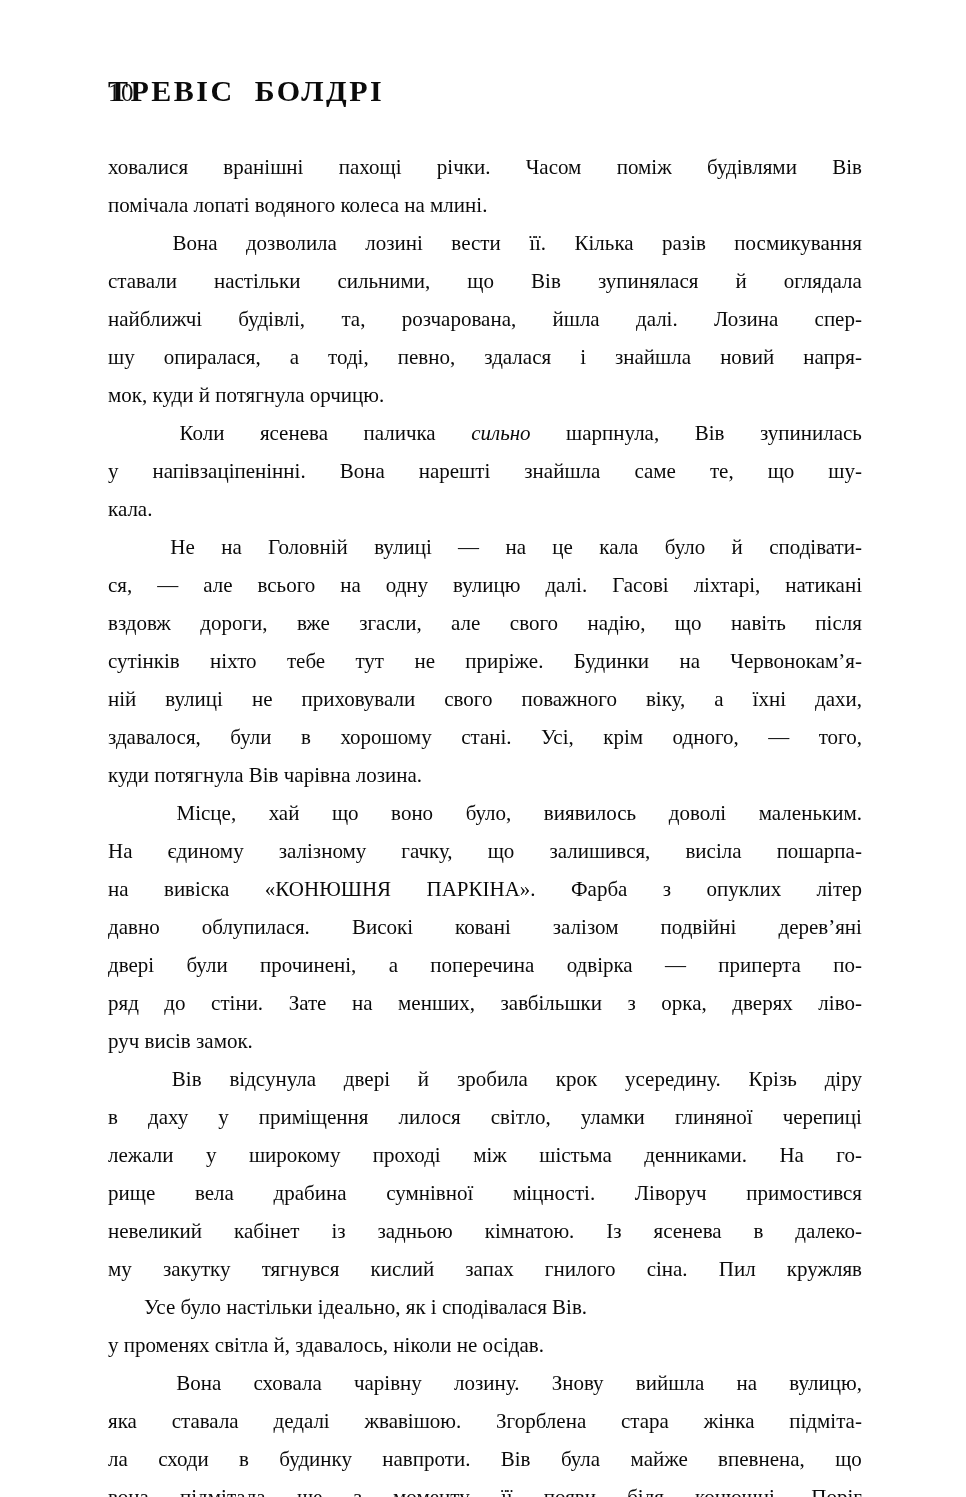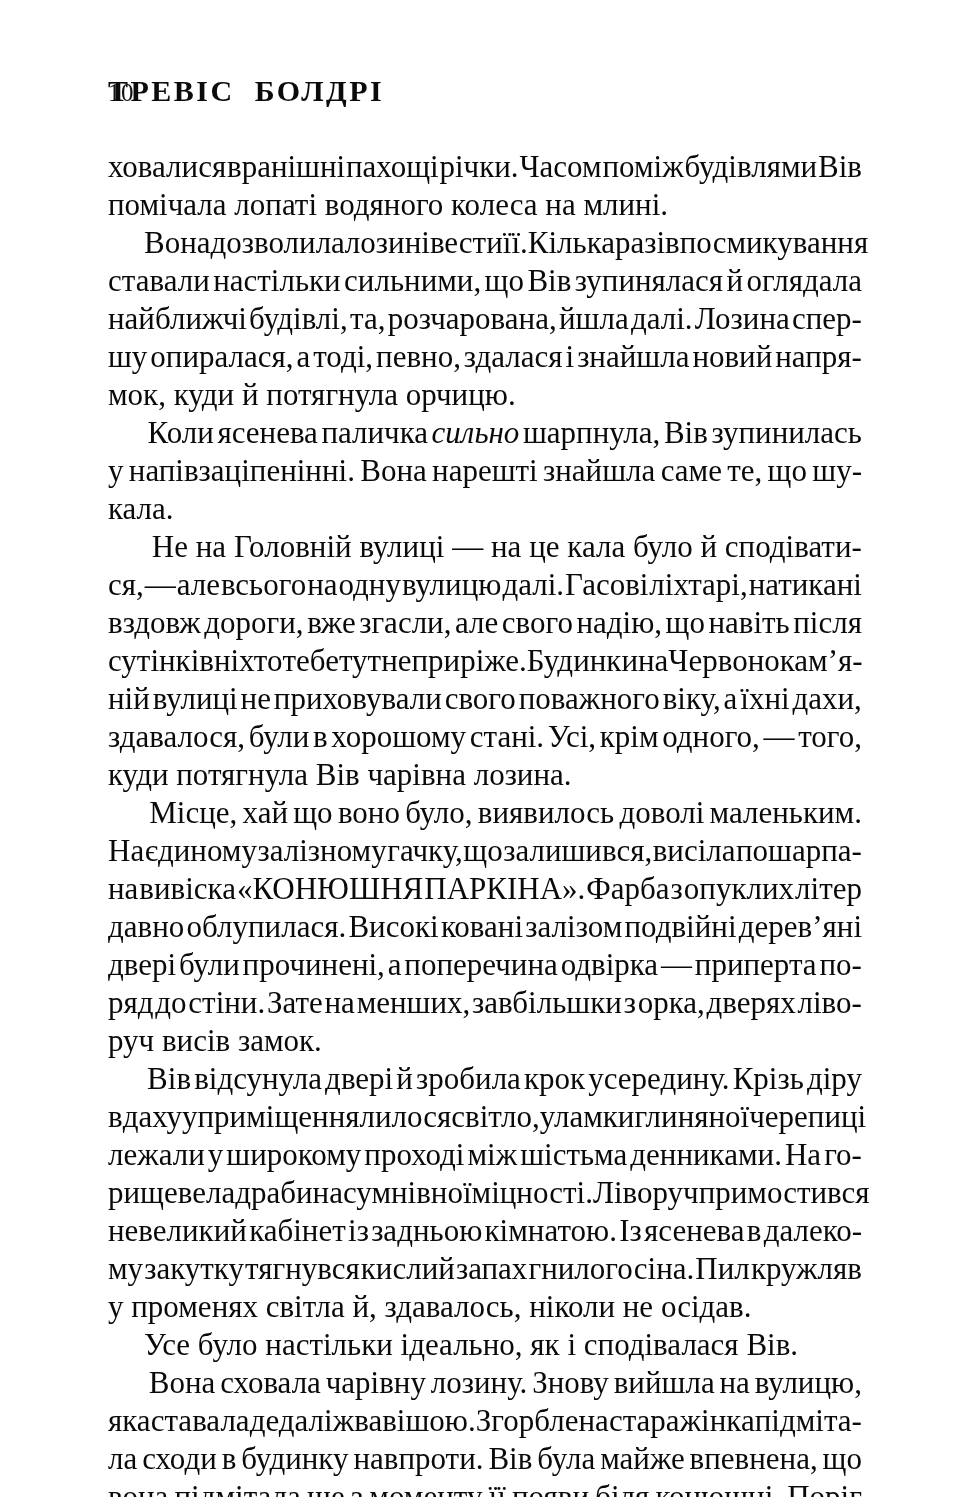--- a/index.html
+++ b/index.html
@@ -57,21 +57,21 @@
   .textblock {
     position: absolute;
     top: 134px;
     left: 108px;
     width: 754px;
   }
   .line {
     position: relative;
     height: 38px;
     line-height: 38px;
-    font-size: 31px;
+    font-size: 21px;
     color: #0a0a0a;
     white-space: nowrap;
     letter-spacing: 0;
   }
   
   .line.just {
     display: flex;
     justify-content: space-between;
     white-space: pre;
   }
@@ -117,21 +117,21 @@
       <div class="line just"><span class="w">давно</span><span class="w">облупилася.</span><span class="w">Високі</span><span class="w">ковані</span><span class="w">залізом</span><span class="w">подвійні</span><span class="w">дерев’яні</span></div>
       <div class="line just"><span class="w">двері</span><span class="w">були</span><span class="w">прочинені,</span><span class="w">а</span><span class="w">поперечина</span><span class="w">одвірка</span><span class="w">—</span><span class="w">приперта</span><span class="w">по-</span></div>
       <div class="line just"><span class="w">ряд</span><span class="w">до</span><span class="w">стіни.</span><span class="w">Зате</span><span class="w">на</span><span class="w">менших,</span><span class="w">завбільшки</span><span class="w">з</span><span class="w">орка,</span><span class="w">дверях</span><span class="w">ліво-</span></div>
       <div class="line last"><span class="w">руч висів замок.</span></div>
       <div class="line just"><span class="indent"></span><span class="w">Вів</span><span class="w">відсунула</span><span class="w">двері</span><span class="w">й</span><span class="w">зробила</span><span class="w">крок</span><span class="w">усередину.</span><span class="w">Крізь</span><span class="w">діру</span></div>
       <div class="line just"><span class="w">в</span><span class="w">даху</span><span class="w">у</span><span class="w">приміщення</span><span class="w">лилося</span><span class="w">світло,</span><span class="w">уламки</span><span class="w">глиняної</span><span class="w">черепиці</span></div>
       <div class="line just"><span class="w">лежали</span><span class="w">у</span><span class="w">широкому</span><span class="w">проході</span><span class="w">між</span><span class="w">шістьма</span><span class="w">денниками.</span><span class="w">На</span><span class="w">го-</span></div>
       <div class="line just"><span class="w">рище</span><span class="w">вела</span><span class="w">драбина</span><span class="w">сумнівної</span><span class="w">міцності.</span><span class="w">Ліворуч</span><span class="w">примостився</span></div>
       <div class="line just"><span class="w">невеликий</span><span class="w">кабінет</span><span class="w">із</span><span class="w">задньою</span><span class="w">кімнатою.</span><span class="w">Із</span><span class="w">ясенева</span><span class="w">в</span><span class="w">далеко-</span></div>
       <div class="line just"><span class="w">му</span><span class="w">закутку</span><span class="w">тягнувся</span><span class="w">кислий</span><span class="w">запах</span><span class="w">гнилого</span><span class="w">сіна.</span><span class="w">Пил</span><span class="w">кружляв</span></div>
+      <div class="line last"><span class="indent"></span><span class="w">Усе було настільки ідеально, як і сподівалася Вів.</span></div>
       <div class="line last"><span class="w">у променях світла й, здавалось, ніколи не осідав.</span></div>
-      <div class="line last"><span class="indent"></span><span class="w">Усе було настільки ідеально, як і сподівалася Вів.</span></div>
       <div class="line just"><span class="indent"></span><span class="w">Вона</span><span class="w">сховала</span><span class="w">чарівну</span><span class="w">лозину.</span><span class="w">Знову</span><span class="w">вийшла</span><span class="w">на</span><span class="w">вулицю,</span></div>
       <div class="line just"><span class="w">яка</span><span class="w">ставала</span><span class="w">дедалі</span><span class="w">жвавішою.</span><span class="w">Згорблена</span><span class="w">стара</span><span class="w">жінка</span><span class="w">підміта-</span></div>
       <div class="line just"><span class="w">ла</span><span class="w">сходи</span><span class="w">в</span><span class="w">будинку</span><span class="w">навпроти.</span><span class="w">Вів</span><span class="w">була</span><span class="w">майже</span><span class="w">впевнена,</span><span class="w">що</span></div>
       <div class="line just"><span class="w">вона</span><span class="w">підмітала</span><span class="w">ще</span><span class="w">з</span><span class="w">моменту</span><span class="w">її</span><span class="w">появи</span><span class="w">біля</span><span class="w">конюшні.</span><span class="w">Поріг</span></div>
     </div>
 
 </div>
 
 </body></html>

